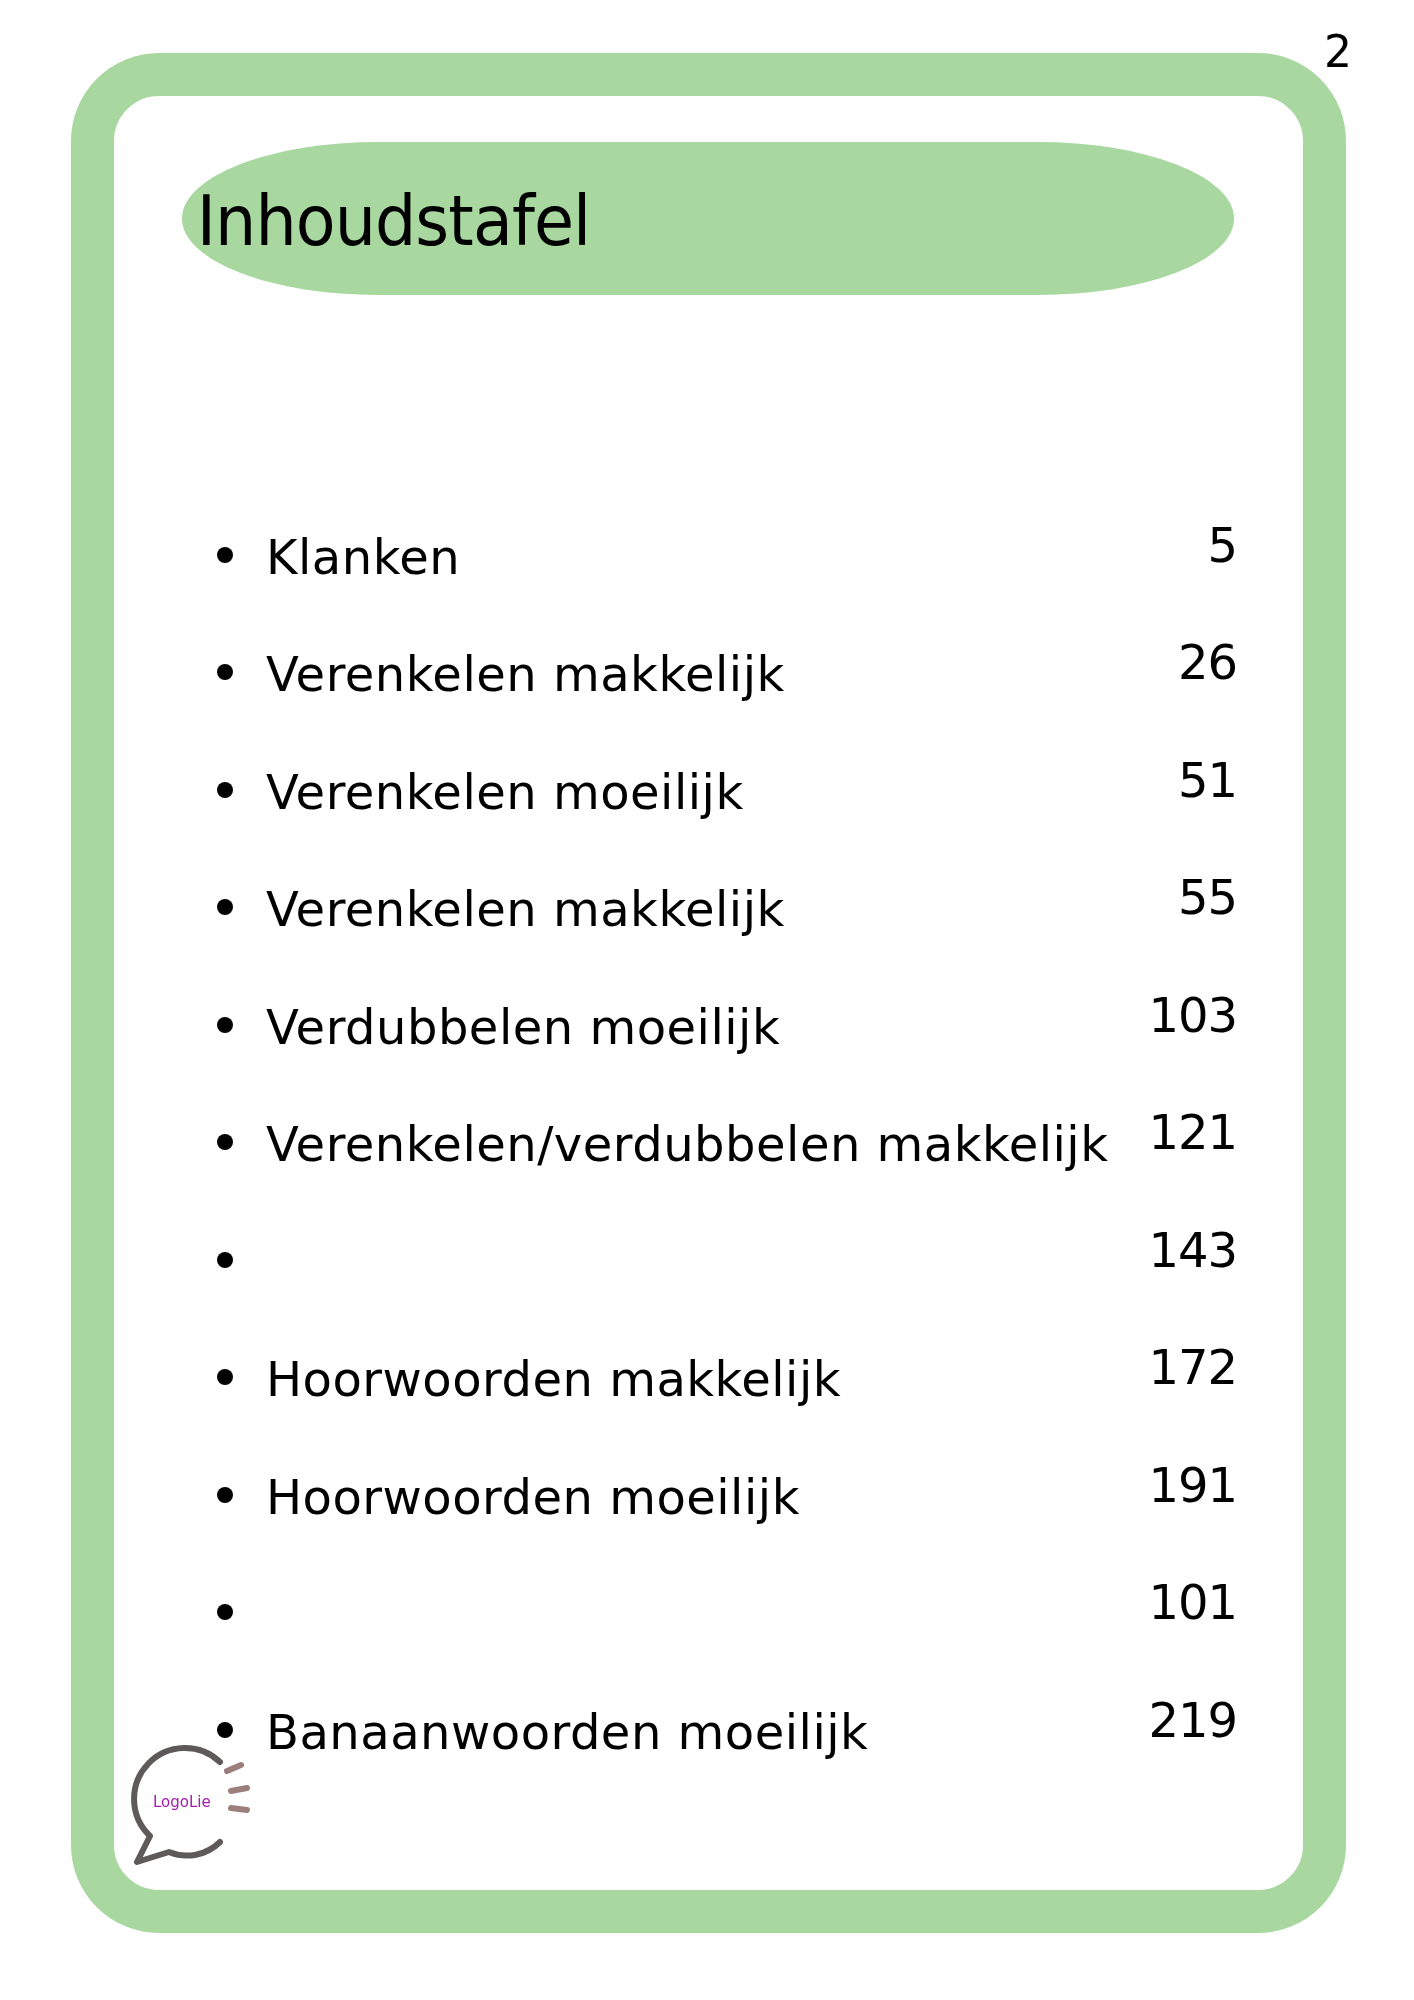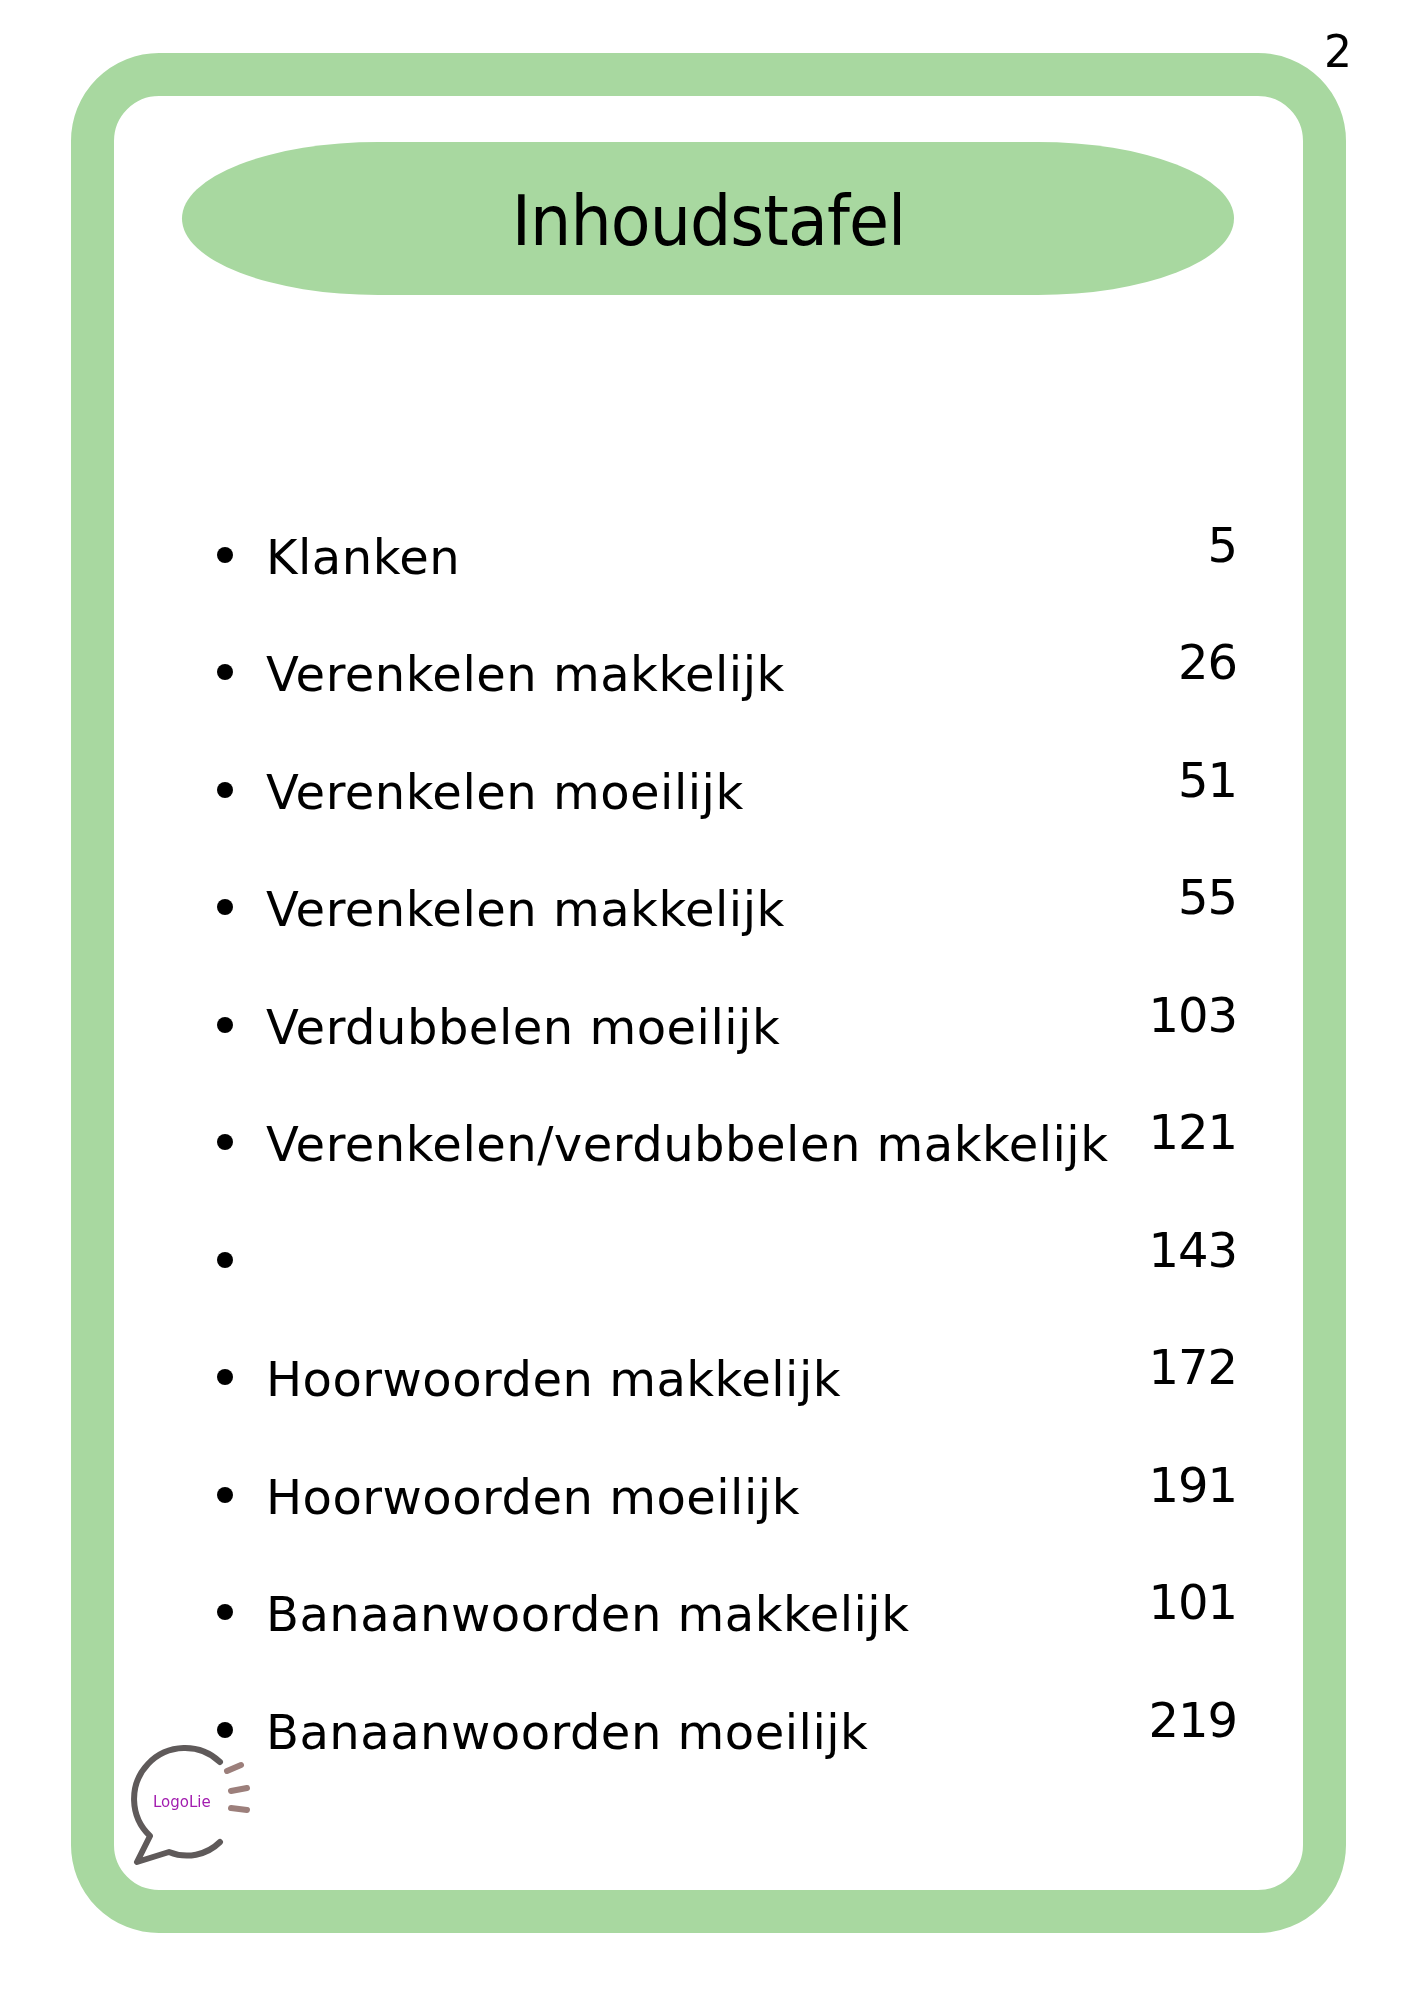--- a/index.html
+++ b/index.html
@@ -14,21 +14,21 @@
     font-family: "DejaVu Sans", sans-serif; font-size: 44px; line-height: 60px;
   }
   .frame {
     position: absolute; left: 71px; top: 53px; width: 1275px; height: 1880px;
     box-sizing: border-box; border: 43px solid #a8d8a0; border-radius: 88px;
     background: #ffffff;
   }
   .title-pill {
     position: absolute; left: 182px; top: 142px; width: 1052px; height: 153px;
     background: #a8d8a0; border-radius: 200px / 78px;
-    display: flex; align-items: center; justify-content: center;
+    display: flex; align-items: center; 
   }
   .title-text {
     font-family: "DejaVu Sans", sans-serif; font-size: 70px; font-weight: normal;
     letter-spacing: -1px; color: #000; position: relative; top: 2px;
     transform: scaleX(0.93);
   }
   .toc { position: absolute; left: 0; top: 0; width: 100%; }
   .toc-row {
     position: absolute; left: 210px; width: 1027px; height: 70px;
   }
@@ -105,21 +105,20 @@
     <span class="toc-label">Hoorwoorden makkelijk</span>
     <span class="toc-page">172</span>
   </div>
   <div class="toc-row" style="top:1450px">
     <span class="bullet"></span>
     <span class="toc-label">Hoorwoorden moeilijk</span>
     <span class="toc-page">191</span>
   </div>
   <div class="toc-row" style="top:1567px">
     <span class="bullet"></span>
-    <span class="toc-label">Banaanwoorden makkelijk</span>
     <span class="toc-page">101</span>
   </div>
   <div class="toc-row" style="top:1685px">
     <span class="bullet"></span>
     <span class="toc-label">Banaanwoorden moeilijk</span>
     <span class="toc-page">219</span>
   </div>
 </div>
 
 <div class="logo">

